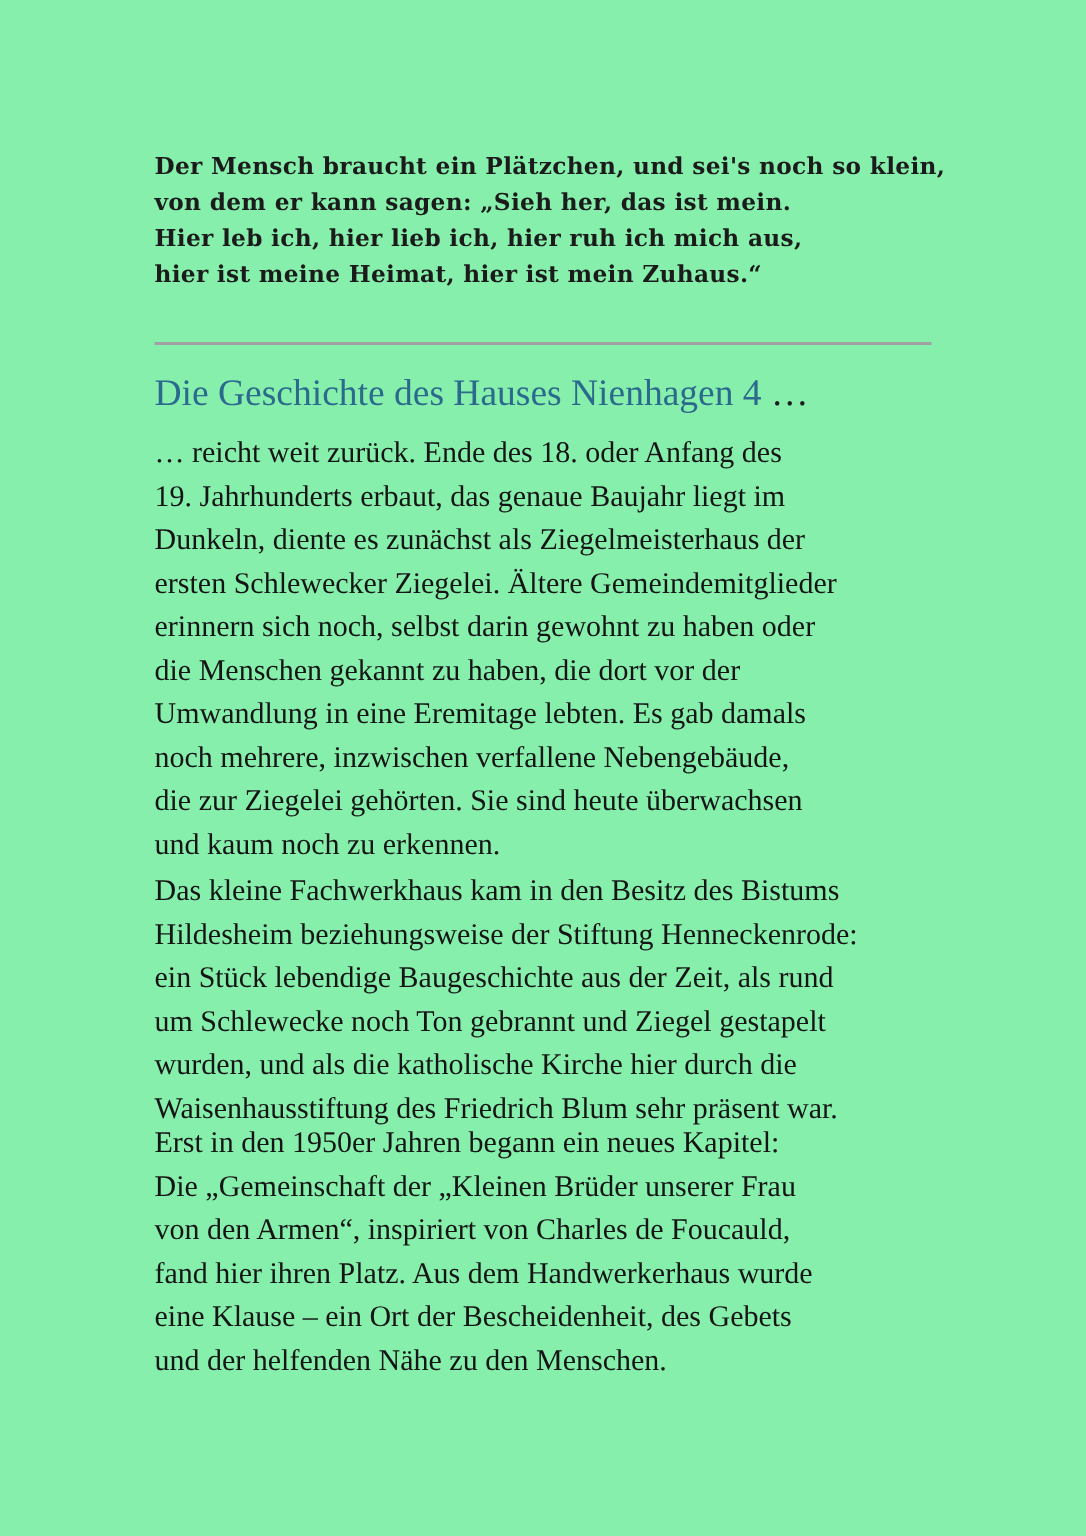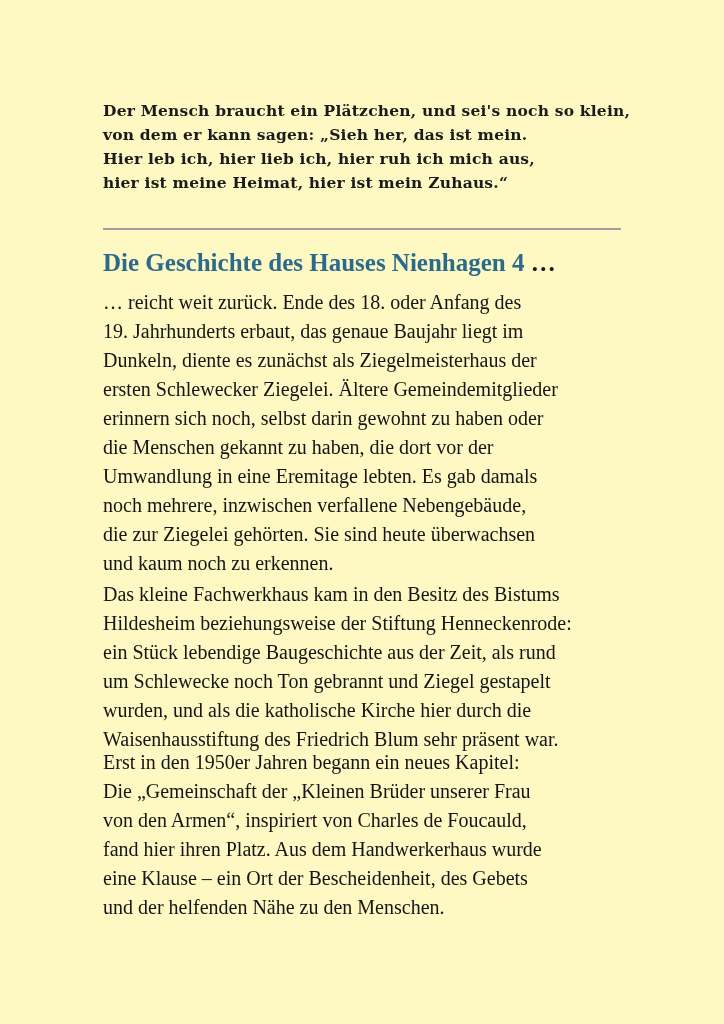--- a/index.html
+++ b/index.html
@@ -4,21 +4,21 @@
 <style>
   html, body {
     margin: 0;
     padding: 0;
     background: #ffffff;
   }
   .page {
     position: relative;
     width: 724px;
     height: 1024px;
-    background: #fef9c3;
+    background: #86efac;
     overflow: hidden;
     font-family: "Liberation Serif", serif;
   }
   .quote {
     position: absolute;
     left: 103px;
     top: 99px;
     width: 560px;
     font-family: "DejaVu Serif", serif;
     font-weight: 700;
@@ -38,21 +38,21 @@
     border-top: 2px solid #a0a0a0;
     margin: 0;
   }
   .heading {
     position: absolute;
     left: 103px;
     top: 247px;
     margin: 0;
     width: 560px;
     font-family: "Liberation Serif", serif;
-    font-weight: 700;
+    font-weight: 400;
     font-size: 25px;
     line-height: 32px;
     color: #2b6a8d;
     white-space: nowrap;
   }
   .heading .ellipsis {
     color: #1c1c1c;
   }
   .body-para {
     position: absolute;

